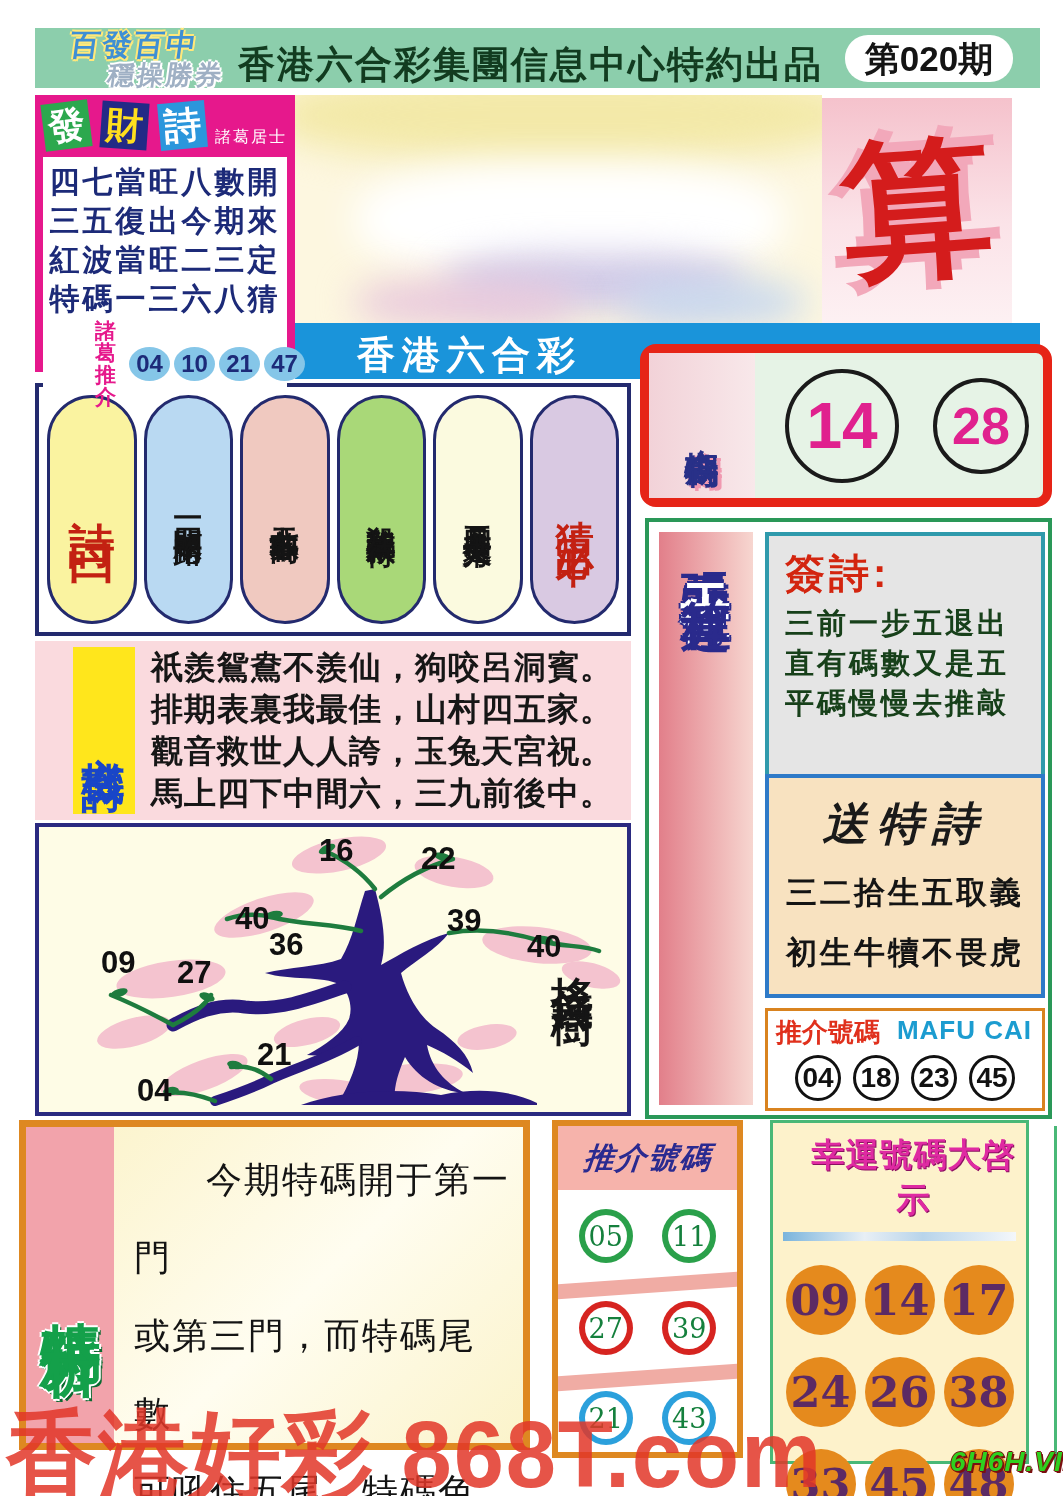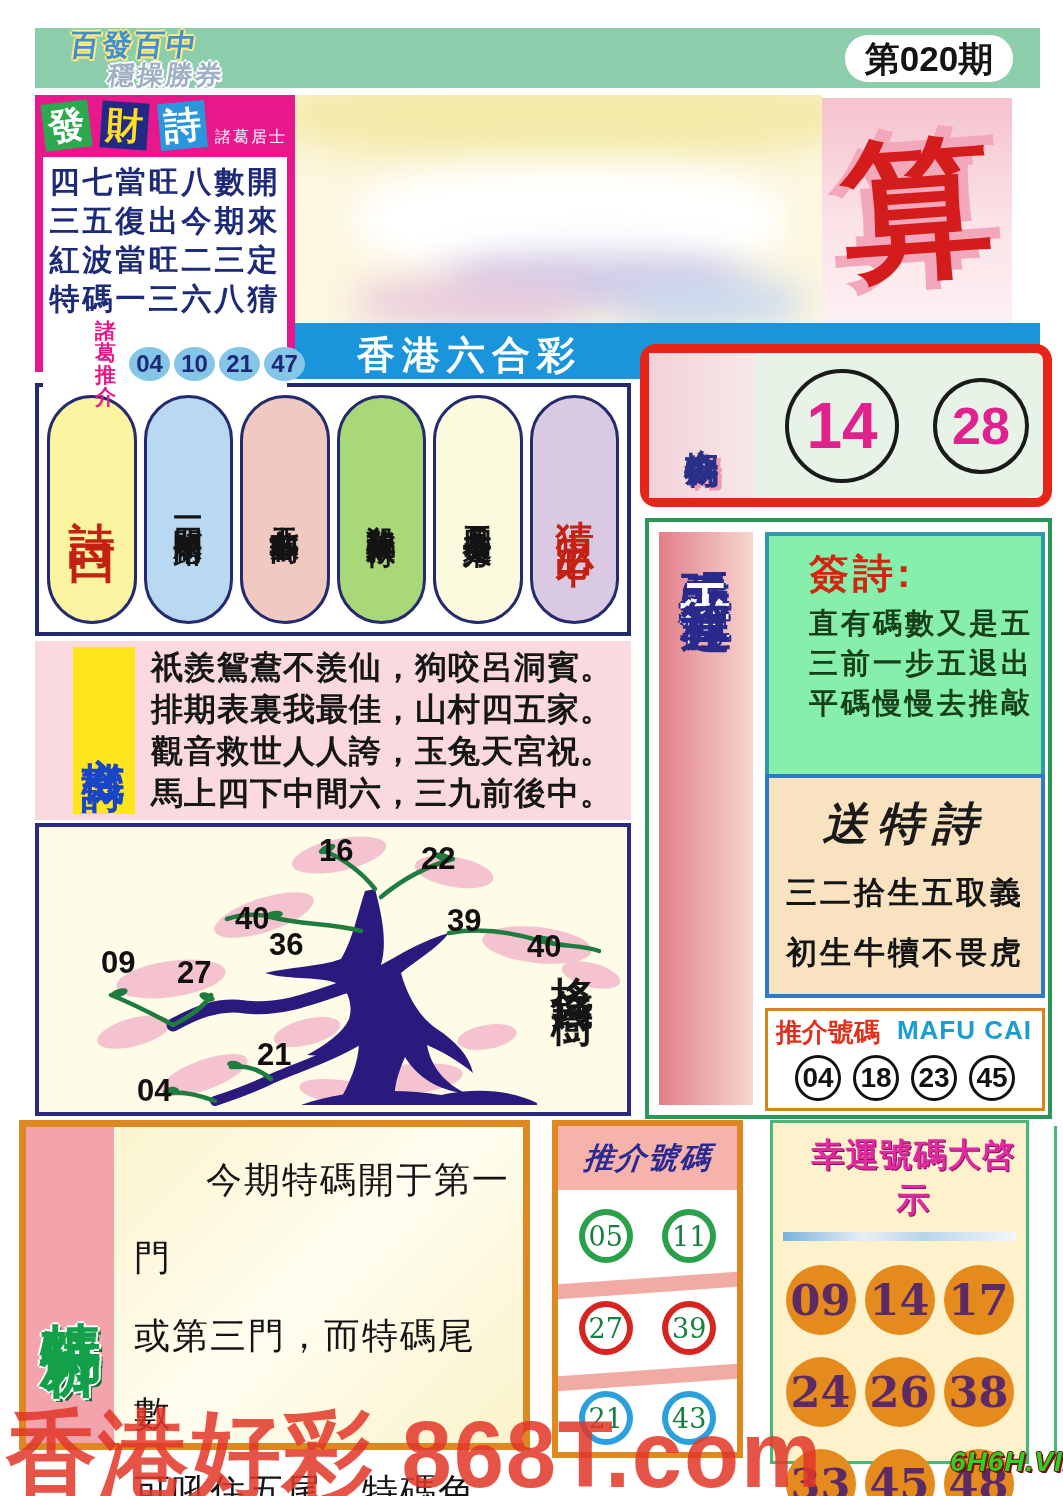--- a/index.html
+++ b/index.html
@@ -98,21 +98,21 @@
   
   .rightcol{position:absolute;left:645px;top:518px;width:407px;height:601px;box-sizing:border-box;
             background:#ffffff;border:4px solid #2a9858;}
   .zt-strip{position:absolute;left:10px;top:10px;width:94px;height:573px;
             background:linear-gradient(90deg,#e27f8a,#f7d6d0);display:flex;justify-content:center;}
   .zt-strip .vtext{font-size:50px;font-weight:bold;letter-spacing:4px;line-height:94px;}
   .zt-a{color:#2a2a8c;}
   .zt-b{color:#ffffff;text-shadow:-2px 0 #2a2a8c,2px 0 #2a2a8c,0 -2px #2a2a8c,0 2px #2a2a8c,2px 2px #2a2a8c;}
   .zt-c{color:#2a2a8c;}
   .qianshi{position:absolute;left:116px;top:10px;width:280px;height:298px;box-sizing:border-box;
-           background:#86efac;border:4px solid #2f9aac;padding-left:24px;}
+           background:#e5e5e5;border:4px solid #2f9aac;}
   .qs-title{margin:10px 0 2px 16px;font-size:40px;font-weight:bold;color:#d3250f;letter-spacing:4px;}
   .qs-line{margin-left:16px;font-size:29px;font-weight:bold;color:#17401a;line-height:40px;letter-spacing:3px;}
   .songte{position:absolute;left:116px;top:252px;width:280px;height:224px;box-sizing:border-box;
           background:#f8e2c0;border:4px solid #2e7ac8;text-align:center;}
   .st-title{margin-top:16px;font-size:45px;font-weight:bold;font-style:italic;color:#1a1a1a;letter-spacing:10px;
             font-family:"Liberation Serif",serif;}
   .st-line{margin-top:18px;font-size:31px;color:#141414;letter-spacing:3px;font-family:"Liberation Serif",serif;font-weight:bold;}
   .mafu{position:absolute;left:116px;top:486px;width:280px;height:103px;box-sizing:border-box;
         background:#ffffff;border:3px solid #d9831f;}
   .mafu-head{display:flex;justify-content:space-between;padding:4px 10px 0 8px;}
@@ -165,20 +165,21 @@
 </head>
 <body>
 
 <div class="page">
 
   <div class="header-bar"></div>
   <div class="logo">
     <div class="l1">百發百中</div>
     <div class="l2">穩操勝券</div>
   </div>
+  <div class="header-title">香港六合彩集團信息中心特約出品</div>
   <div class="issue-badge">第020期</div>
 
   <div class="facai">
     <div class="facai-head">
       <span class="fc-char fc-0">發</span>
       <span class="fc-char fc-1">財</span>
       <span class="fc-char fc-2">詩</span>
       <span class="fc-author">諸葛居士</span>
     </div>
     <div class="facai-body">
@@ -317,22 +318,22 @@
       <span class="vtext">搖錢樹</span>
     </div>
   </div>
 
   <div class="rightcol">
     <div class="zt-strip">
       <div class="vtext"><span class="zt-a">張天師</span><span class="zt-b">十二生肖</span><span class="zt-c">算運程</span></div>
     </div>
     <div class="qianshi">
       <div class="qs-title">簽詩:</div>
+      <div class="qs-line">三前一步五退出</div>
       <div class="qs-line">直有碼數又是五</div>
-      <div class="qs-line">三前一步五退出</div>
       <div class="qs-line">平碼慢慢去推敲</div>
     </div>
     <div class="songte">
       <div class="st-title">送特詩</div>
       <div class="st-line">三二拾生五取義</div>
       <div class="st-line">初生牛犢不畏虎</div>
     </div>
     <div class="mafu">
       <div class="mafu-head">
         <span class="mafu-label">推介號碼</span>

